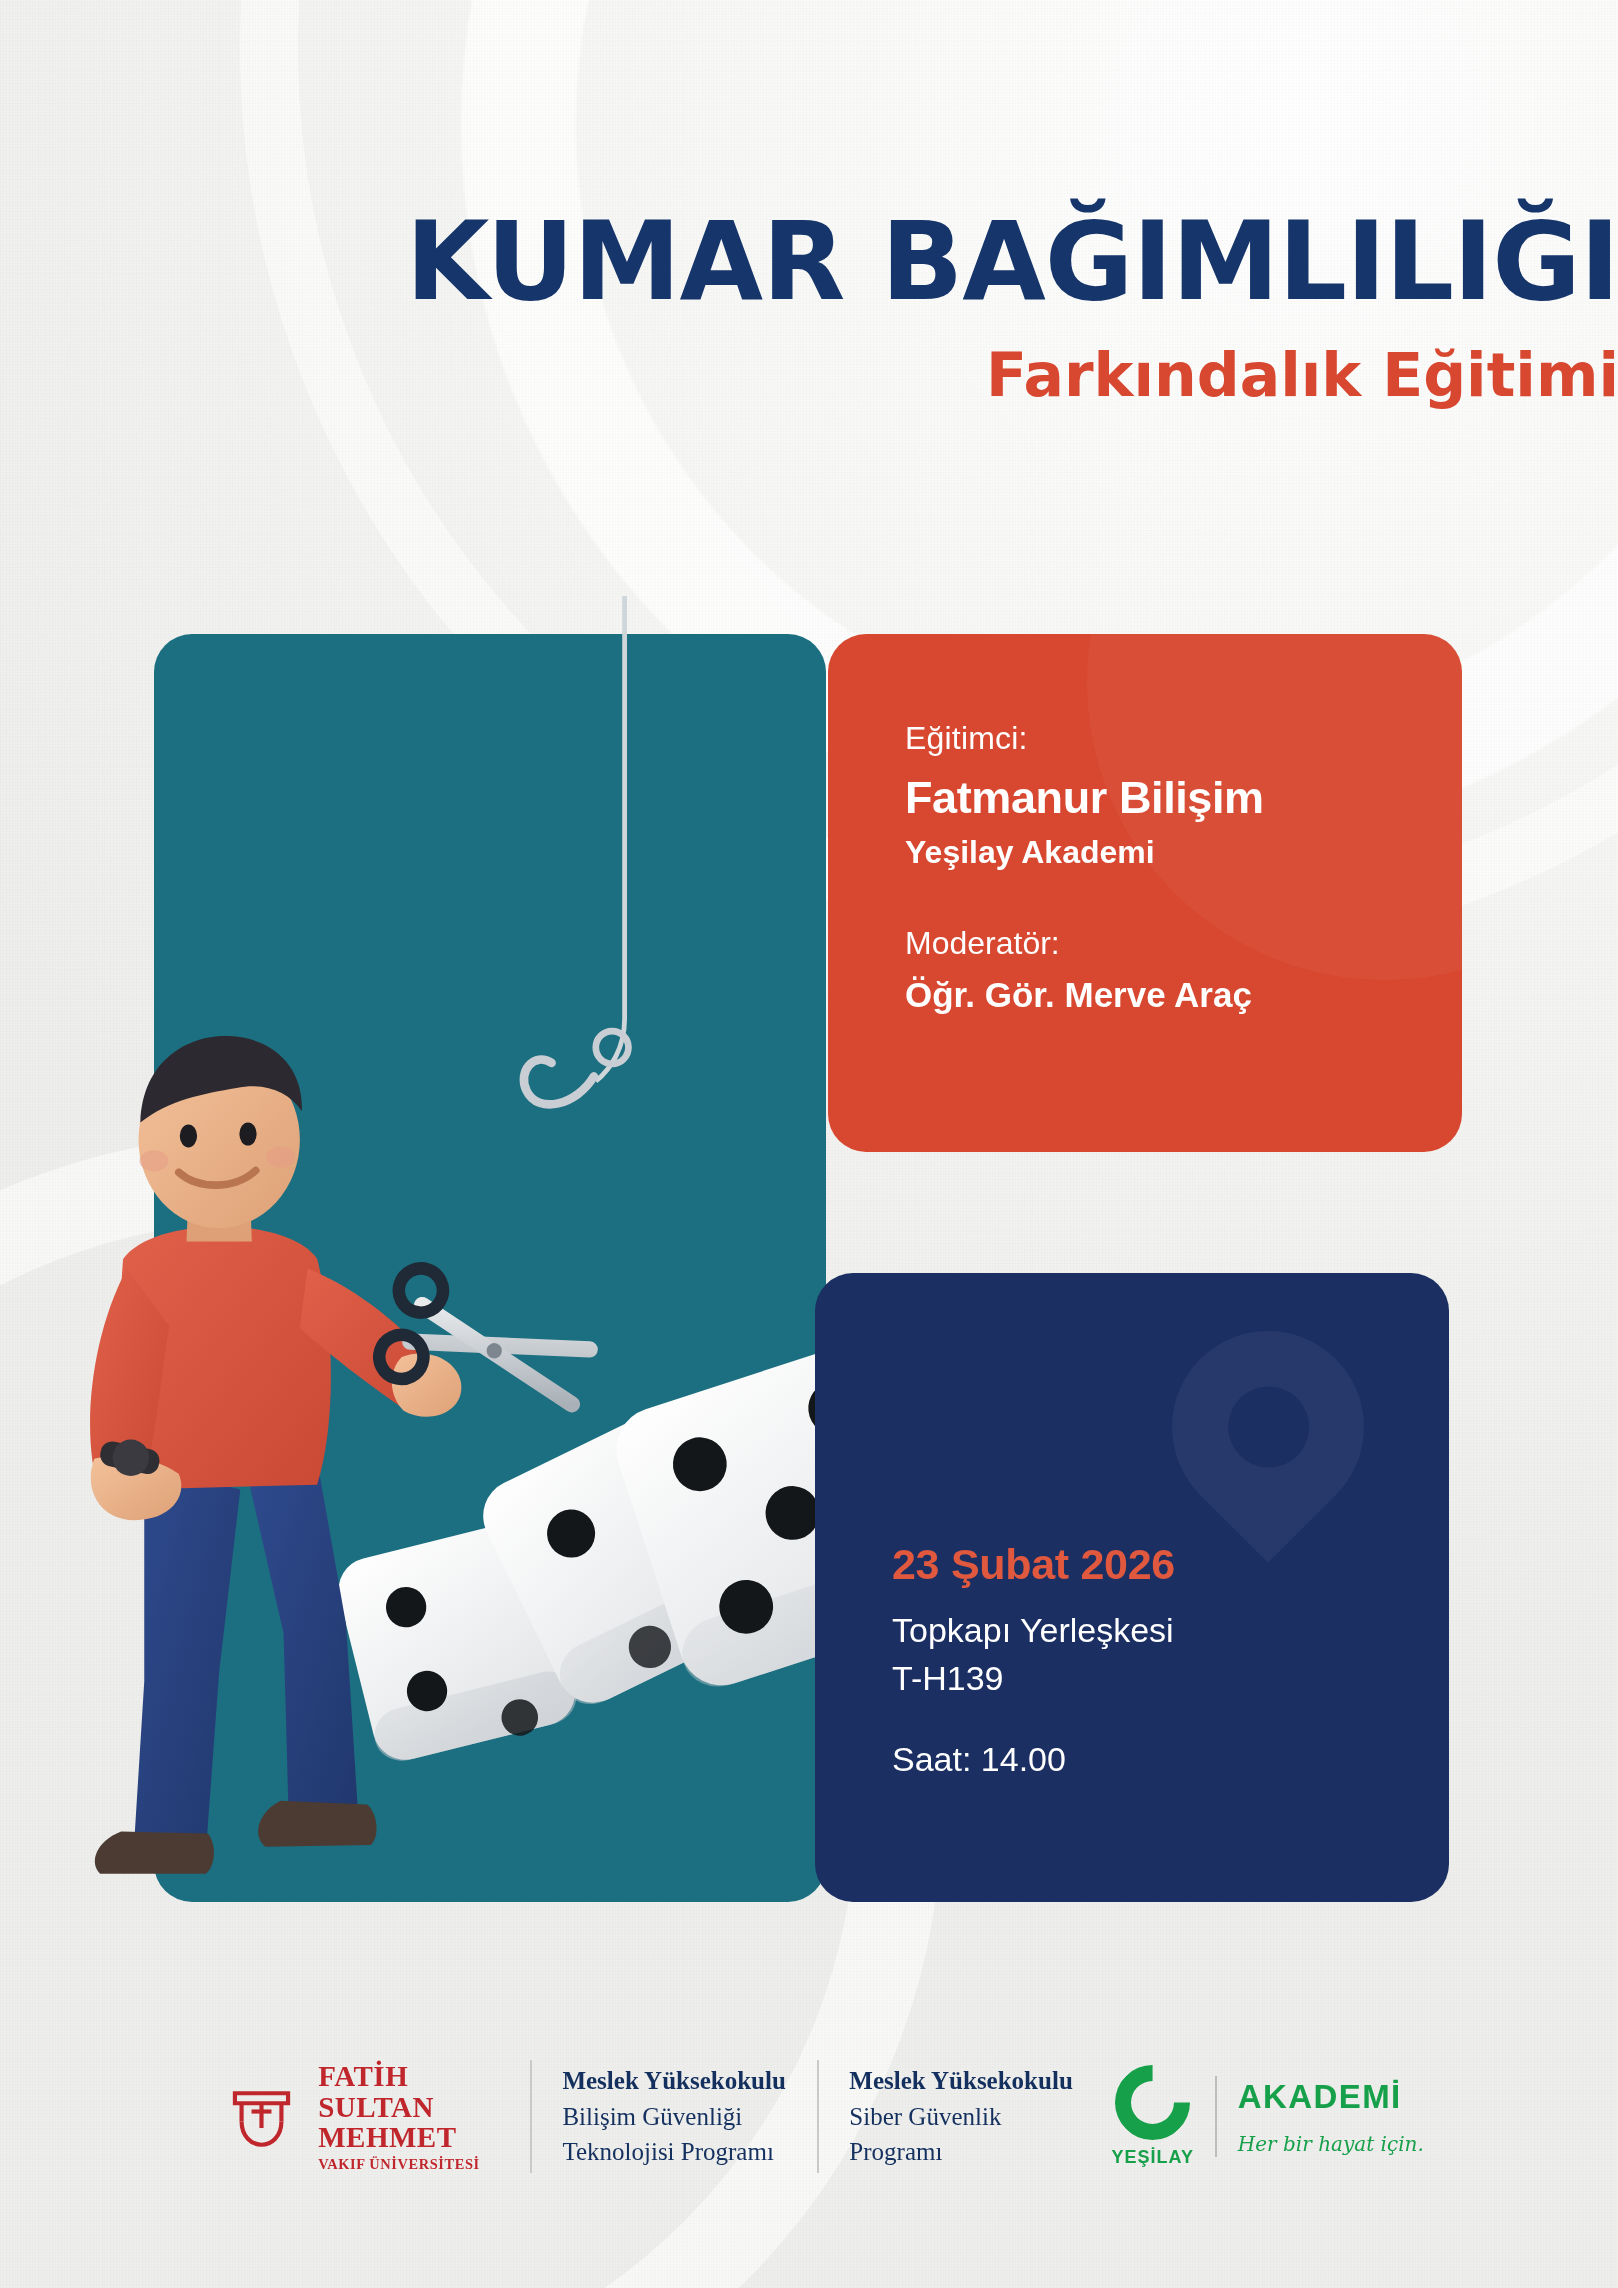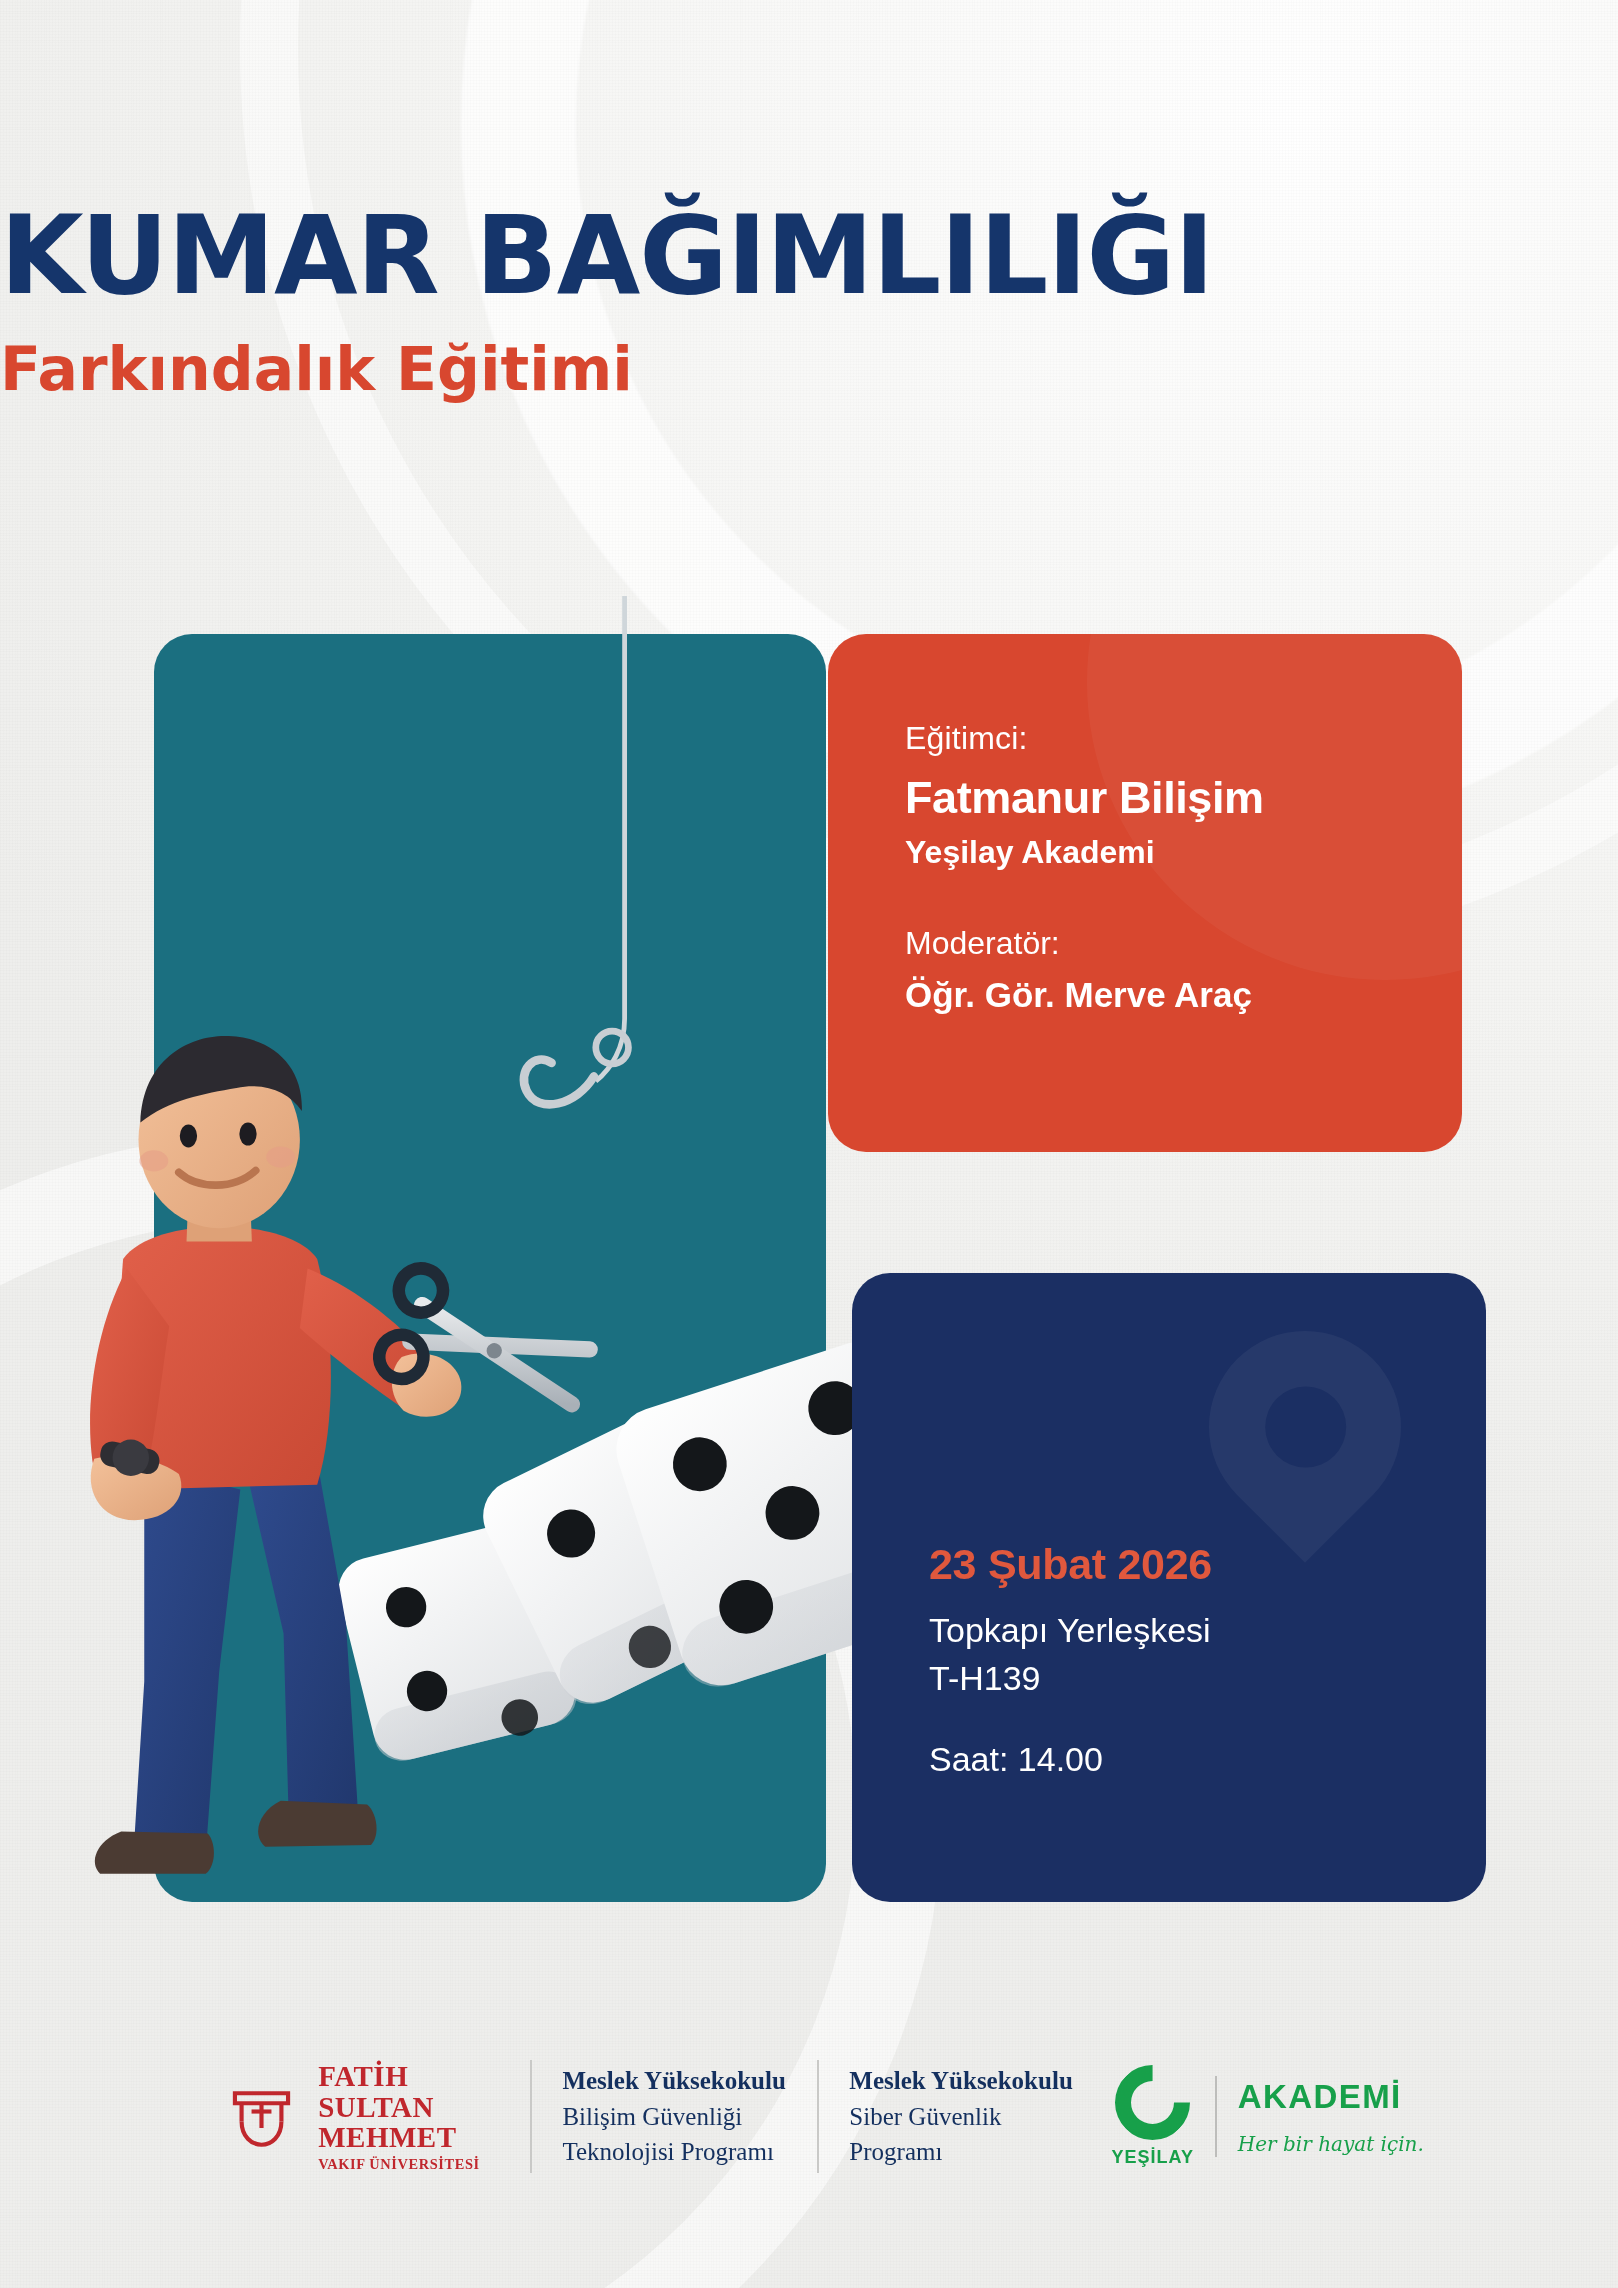--- a/index.html
+++ b/index.html
@@ -41,22 +41,22 @@
   .noise {
     position:absolute; inset:0;
     background-image:
       repeating-linear-gradient(0deg, rgba(0,0,0,0.012) 0 1px, transparent 1px 2.9px),
       repeating-linear-gradient(90deg, rgba(0,0,0,0.012) 0 1px, transparent 1px 2.9px);
     pointer-events:none;
   }
 
   
   .title-wrap {
-    position:absolute; top:202px; left:0; width:100%;
-    text-align:left;
+    position:absolute; top:208px; left:0; width:100%;
+    text-align:right;
   }
   .title-main {
     font-size:108px;
     font-weight:900;
     letter-spacing:-1px;
     color:#15356b;
     line-height:1.0;
     font-family:"DejaVu Sans", sans-serif;
   }
   .title-sub {
@@ -87,21 +87,21 @@
   .panel-red::after{
     content:"";
     position:absolute;
     width:596px;height:596px;
     border-radius:50%;
     right:-221px;top:-250px;
     background:rgba(255,255,255,0.045);
   }
   .panel-navy {
     position:absolute;
-    left:852px; top:1273px;
+    left:815px; top:1273px;
     width:634px; height:629px;
     background:#1b2f63;
     border-radius:38px;
     overflow:hidden;
   }
   
   .pin {
     position:absolute;
     right:85px; top:58px;
     width:192px; height:192px;

